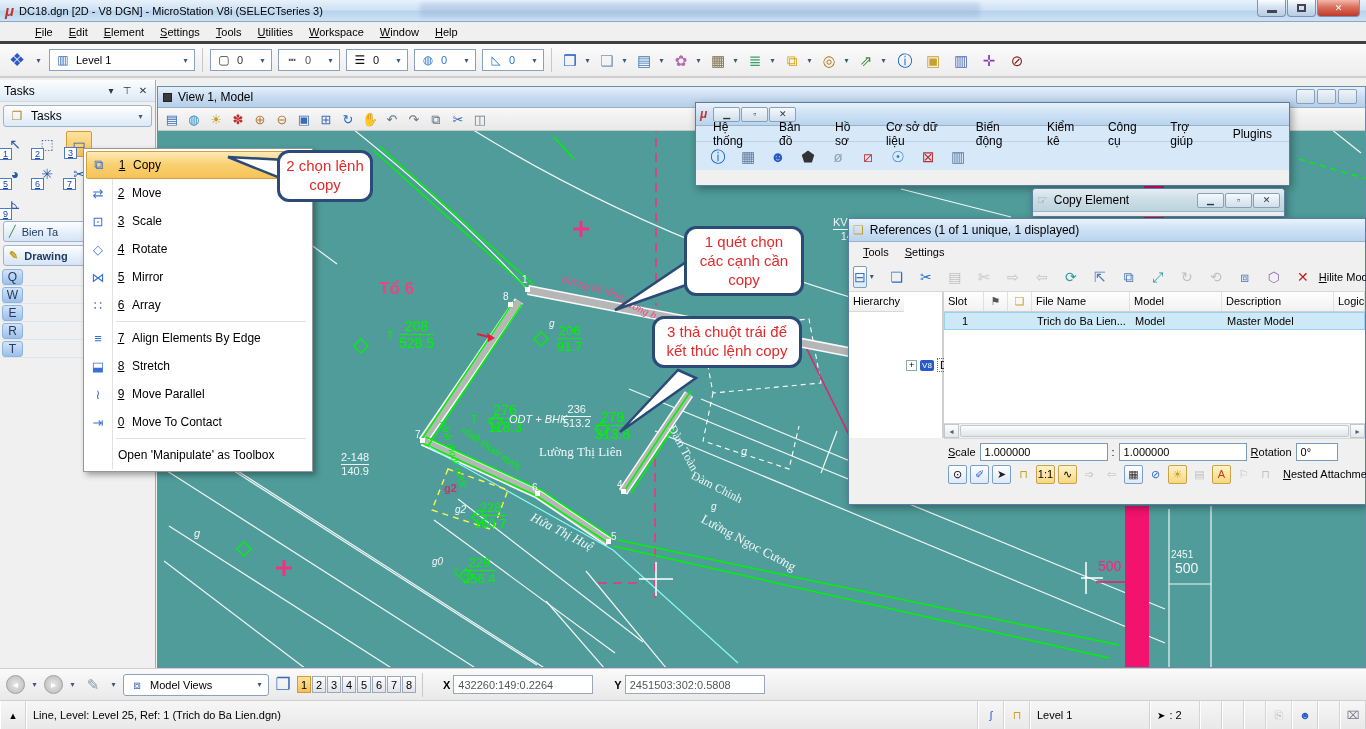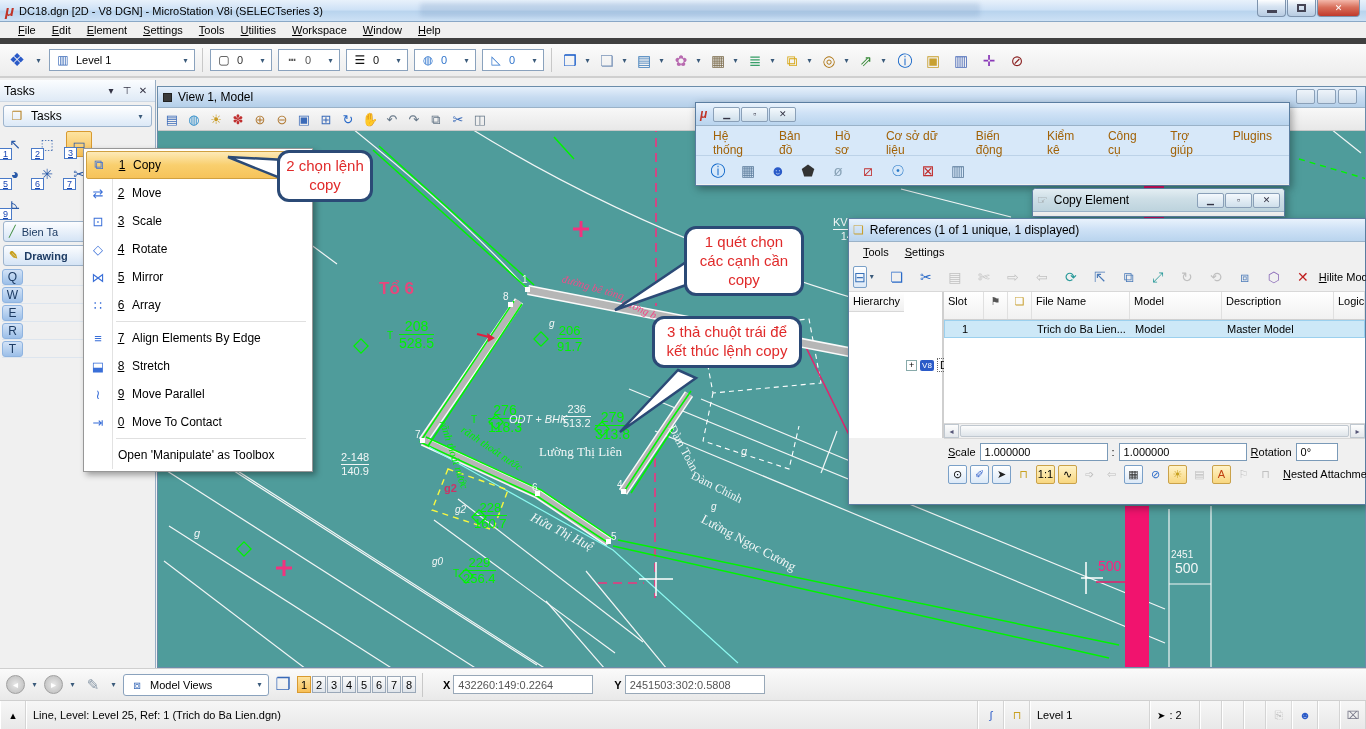--- a/index.html
+++ b/index.html
@@ -9,21 +9,21 @@
 
 .titlebar{left:0;top:0;width:1366px;height:22px;background:linear-gradient(#e8f1fb,#cfe2f6 45%,#b9d4ee 55%,#cde1f5);border-bottom:1px solid #8aa8c6;display:flex;align-items:center;padding-left:5px;gap:5px}
 .app-icon{color:#c03428;font-weight:bold;font-style:italic;font-size:15px}
 .ghost{left:420px;top:3px;width:560px;height:14px;background:rgba(120,150,190,.25);filter:blur(2px);border-radius:3px}
 .win-ctrls{position:absolute;right:6px;top:0;display:flex}
 .wc{width:29px;height:17px;border:1px solid #7d93ad;border-top:none;border-radius:0 0 4px 4px;background:linear-gradient(#fdfeff,#d7e4f2 40%,#b8cce2);margin-left:1px;display:flex;align-items:center;justify-content:center;font-size:9px;color:#333}
 .wc.close{width:43px;background:linear-gradient(#f3b8ab,#d9705c 45%,#c0392b);color:#fff}
 .wc-min-glyph{display:block;width:10px;height:3px;background:#445;margin-top:6px}
 .wc-max-glyph{display:block;width:9px;height:8px;border:2px solid #445}
 
-.menubar{left:0;top:22px;width:1366px;height:22px;background:#f0f0f0;display:flex;align-items:center;padding-left:10px;border-bottom:6px solid #404040}
+.menubar{left:0;top:22px;width:1366px;height:22px;background:#f0f0f0;display:flex;align-items:center;padding-left:27px;border-bottom:3px solid #404040}
 .menubar .mi{padding:2px 8px;cursor:default}
 .menubar .mi::first-letter{text-decoration:underline}
 .toolbar{left:0;top:44px;width:1366px;height:34px;background:linear-gradient(#fbfbfb,#ededed);border-bottom:2px solid #cfcfcf;display:flex;align-items:center;padding-left:6px;gap:4px}
 .tb-sep{width:1px;height:24px;background:#c8c8c8;margin:0 3px}
 .combo{height:22px;border:1px solid #8aa2bd;background:#fff;display:flex;align-items:center;padding:0 2px 0 4px;gap:4px}
 .combo .arrow,.drop-arrow{width:13px;height:18px;display:flex;align-items:center;justify-content:center;color:#3a5a7a;font-size:8px}
 .combo .arrow::after,.drop-arrow::after{content:"▾"}
 .gi{display:inline-flex;align-items:center;justify-content:center;width:22px;height:22px;font-size:15px;line-height:1}
 .gi.small{width:18px;height:18px;font-size:12px}
 .grayed{color:#b0b0b0!important;filter:grayscale(1);opacity:.75}
@@ -71,21 +71,21 @@
 .cm-sep{height:1px;background:#e0e0e0;margin:2px 4px 2px 30px}
 .cm-footer{display:flex;align-items:center;height:28px;padding-left:32px}
 .cm-footer::first-letter{text-decoration:underline}
 
 .floatwin{border:1px solid #5a7da0;box-shadow:2px 3px 8px rgba(0,0,0,.35);background:#f0f0f0}
 .fw-title{height:23px;background:linear-gradient(#e9f2fc,#cfe2f6 45%,#b9d4ee);display:flex;align-items:center;gap:6px;padding:0 4px;border-bottom:1px solid #9ab2c8;font-size:12px}
 .fw-title .t{flex:1;white-space:nowrap;overflow:hidden}
 .mini-ctrls{display:flex;gap:1px}
 .mc{width:27px;height:15px;border:1px solid #8aa0b8;border-radius:2px;background:linear-gradient(#f4f9fd,#cfdfeb);display:flex;align-items:center;justify-content:center;font-size:9px;color:#334}
 .gcadas{left:695px;top:102px;width:595px;height:84px;z-index:28}
-.gc-menu{height:30px;background:#d7e8f9;display:flex;align-items:flex-start;gap:2px;padding:0 8px;font-size:12px;color:#a16207;border-bottom:1px solid #bcd2e8}
+.gc-menu{height:16px;background:#d7e8f9;display:flex;align-items:center;gap:2px;padding:0 8px;font-size:12px;color:#000000;border-bottom:1px solid #bcd2e8}
 .gc-menu .mi{padding:3px 9px}
 .gc-icons{height:28px;background:#d7e8f9;display:flex;align-items:center;gap:10px;padding:0 12px}
 .gc-icons .gi{width:20px;height:20px;font-size:15px}
 .copyel{left:1032px;top:188px;width:253px;height:29px;z-index:29;border-radius:4px 4px 0 0;overflow:hidden}
 .copyel .fw-title{background:linear-gradient(#e4eef3,#cddee6 45%,#bdd3dd)}
 .refs{left:848px;top:218px;width:518px;height:287px;z-index:30}
 .refs-menu{height:20px;display:flex;align-items:center;padding-left:6px;background:#f0f0f0}
 .refs-menu .mi{padding:2px 8px}
 .refs-menu .mi::first-letter{text-decoration:underline}
 .refs-tools{height:30px;display:flex;align-items:center;gap:3px;padding:0 4px;border-bottom:1px solid #d8d8d8}
@@ -93,21 +93,21 @@
 .hilite-label{margin-left:2px;white-space:nowrap}
 .hilite-label::first-letter{text-decoration:underline}
 .refs-body{position:absolute;left:0;top:73px;bottom:66px;right:0;display:flex}
 .hier{width:95px;border-right:2px solid #cfcfcf;background:#fff;display:flex;flex-direction:row}
 .hier-h{height:20px;border-bottom:1px solid #d8d8d8;background:linear-gradient(#fff,#f0f0f0);padding:3px 4px}
 .tree-row{display:flex;align-items:center;gap:3px;padding:3px 2px}
 .expand{width:11px;height:11px;border:1px solid #8aa;display:flex;align-items:center;justify-content:center;font-size:9px;line-height:1;background:#fff}
 .v8badge{background:#2a5ac8;color:#fff;font-size:8px;padding:1px 2px;border-radius:2px}
 .tree-label{border:1px dotted #666;padding:0 2px}
 .rlist{flex:1;background:#fff;display:flex;flex-direction:column;overflow:hidden}
-.rl-head{display:flex;height:28px;border-bottom:1px solid #d0d0d0;background:linear-gradient(#fff,#f1f1f1)}
+.rl-head{display:flex;height:20px;border-bottom:1px solid #d0d0d0;background:linear-gradient(#fff,#f1f1f1)}
 .rl-head .hc{padding:3px 4px;border-right:1px solid #e0e0e0;overflow:hidden;white-space:nowrap}
 .rl-row{display:flex;height:18px;background:#cde8f7;border:1px solid #9bd0ee;align-items:center}
 .rl-row .hc{padding:1px 4px;overflow:hidden;white-space:nowrap}
 .c-slot{width:40px}.c-flag{width:24px;text-align:center}.c-doc{width:24px;text-align:center}.c-file{width:98px}.c-model{width:92px}.c-desc{width:112px}.c-log{flex:1}
 .hscroll{height:15px;border-top:1px solid #d8d8d8;background:#f0f0f0;display:flex;align-items:center;margin-top:auto}
 .hs-btn{width:15px;height:14px;border:1px solid #c0c8d0;background:linear-gradient(#fdfdfd,#e4e8ec);font-size:8px;display:flex;align-items:center;justify-content:center;color:#557}
 .hs-thumb{flex:1;height:12px;margin:0 1px;background:linear-gradient(#fdfdfd,#dfe5ea);border:1px solid #c0c8d0;border-radius:2px}
 .refs-bottom{position:absolute;left:95px;right:0;bottom:0;height:66px;background:#f0f0f0;border-top:1px solid #d8d8d8;padding:2px 4px;font-size:11px}
 .rb-row{display:flex;align-items:center;gap:4px;height:22px}
 .field{height:18px;border:1px solid #7a9ab8;background:#fff;display:flex;align-items:center;padding:0 4px}

